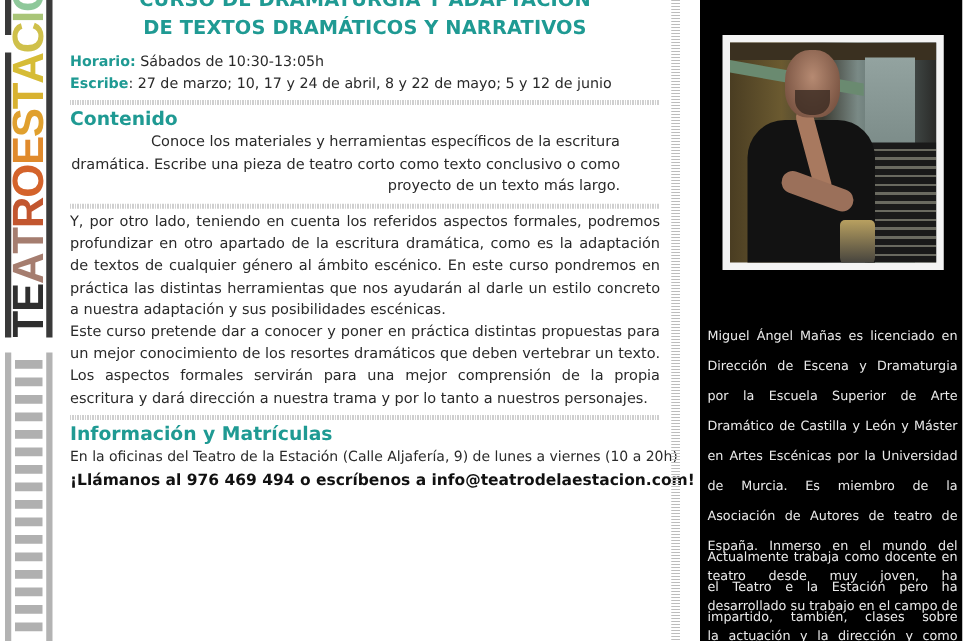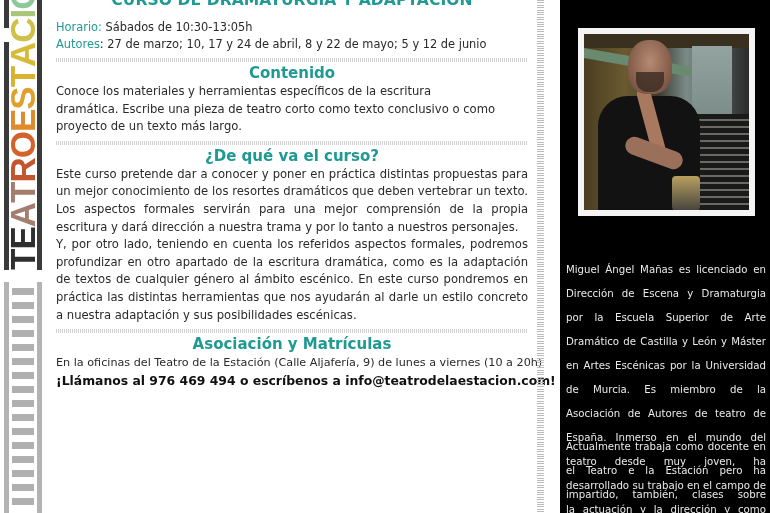--- a/index.html
+++ b/index.html
@@ -24,27 +24,27 @@
     .rungs { position: absolute; left: 12px; top: 288px; width: 22px; }
     .rung { width: 22px; height: 7px; background: #b0b0b0; margin-bottom: 7px; }
 
     
     .main { position: absolute; left: 56px; top: 0; width: 472px; height: 371px; }
     .title {
       text-align: center; color: #1f9a93; font-weight: 700; font-size: 15.5px;
       line-height: 22px; margin-top: -11px; letter-spacing: 0.1px;
     }
     .info { margin-top: 8px; font-size: 11.4px; line-height: 17px; color: #2a2a2a; }
-    .info .lbl { color: #1f9a93; font-weight: 400; }
+    .info .lbl { color: #1f9a93; font-weight: 700; }
     .info .row { }
     .dots {
       height: 4px; margin: 5px 0 2px 0;
       background-image: repeating-linear-gradient(90deg, #d0d0d0 0 1px, transparent 1px 2px);
     }
-    .h2 { color: #1f9a93; font-weight: 700; font-size: 15px; line-height: 19px; text-align: center; }
+    .h2 { color: #1f9a93; font-weight: 700; font-size: 15px; line-height: 19px; }
     .para { font-size: 11.6px; line-height: 17.6px; color: #2a2a2a; }
     .para.justify { text-align: justify; text-align-last: left; }
     .cta { font-weight: 700; font-size: 12.4px; line-height: 18px; color: #111; }
 
     
     .divider { position: absolute; left: 537px; top: 0; width: 7px; height: 513px;
       background-image: repeating-linear-gradient(180deg, #bdbdbd 0 1px, transparent 1px 2.4px); }
 
     
     .bio { position: absolute; left: 560px; top: 0; width: 210px; height: 513px; background: #000; }
@@ -109,42 +109,42 @@
       <div class="rung"></div>
       <div class="rung"></div>
       <div class="rung"></div>
       <div class="rung"></div>
     </div>
 </div>
 
 <div class="main">
   <div class="title">
     <div>CURSO DE DRAMATURGIA Y ADAPTACIÓN</div>
+    <div>DE TEXTOS DRAMÁTICOS Y NARRATIVOS</div>
   </div>
 
   <div class="info">
     <div class="row">
       <span class="lbl">Horario:</span><span> Sábados de 10:30-13:05h</span>
     </div>
     <div class="row">
-      <span class="lbl">Autores</span><span>: 27 de marzo; 10, 17 y 24 de abril, 8 y 22 de mayo; 5 y 12 de junio</span>
+      <span class="lbl">Escribe</span><span>: 27 de marzo; 10, 17 y 24 de abril, 8 y 22 de mayo; 5 y 12 de junio</span>
     </div>
   </div>
 
   <div class="dots"></div>
   <div class="h2">Contenido</div>
-  <div class="para" style="width:440px;">Conoce los materiales y herramientas específicos de la escritura dramática. Escribe una pieza de teatro corto como texto conclusivo o como proyecto de un texto más largo.</div>
+  <div class="para" style="width:440px;text-align:right;">Conoce los materiales y herramientas específicos de la escritura dramática. Escribe una pieza de teatro corto como texto conclusivo o como proyecto de un texto más largo.</div>
 
   <div class="dots"></div>
-  <div class="h2">¿De qué va el curso?</div>
+  <div class="para justify">Y, por otro lado, teniendo en cuenta los referidos aspectos formales, podremos profundizar en otro apartado de la escritura dramática, como es la adaptación de textos de cualquier género al ámbito escénico. En este curso pondremos en práctica las distintas herramientas que nos ayudarán al darle un estilo concreto a nuestra adaptación y sus posibilidades escénicas.</div>
   <div class="para justify">Este curso pretende dar a conocer y poner en práctica distintas propuestas para un mejor conocimiento de los resortes dramáticos que deben vertebrar un texto. Los aspectos formales servirán para una mejor comprensión de la propia escritura y dará dirección a nuestra trama y por lo tanto a nuestros personajes.</div>
-  <div class="para justify">Y, por otro lado, teniendo en cuenta los referidos aspectos formales, podremos profundizar en otro apartado de la escritura dramática, como es la adaptación de textos de cualquier género al ámbito escénico. En este curso pondremos en práctica las distintas herramientas que nos ayudarán al darle un estilo concreto a nuestra adaptación y sus posibilidades escénicas.</div>
 
   <div class="dots"></div>
-  <div class="h2">Asociación y Matrículas</div>
+  <div class="h2">Información y Matrículas</div>
   <div class="para" style="white-space:nowrap;font-size:11.2px;">En la oficinas del Teatro de la Estación (Calle Aljafería, 9) de lunes a viernes (10 a 20h)</div>
   <div class="cta" style="white-space:nowrap;">¡Llámanos al 976 469 494 o escríbenos a info@teatrodelaestacion.com!</div>
 </div>
 
 <div class="divider"></div>
 
 <div class="bio">
   <div class="photo-frame">
     <div class="photo" aria-label="Retrato de Miguel Ángel Mañas en una escalera del teatro">
       <div class="wall-top"></div>

